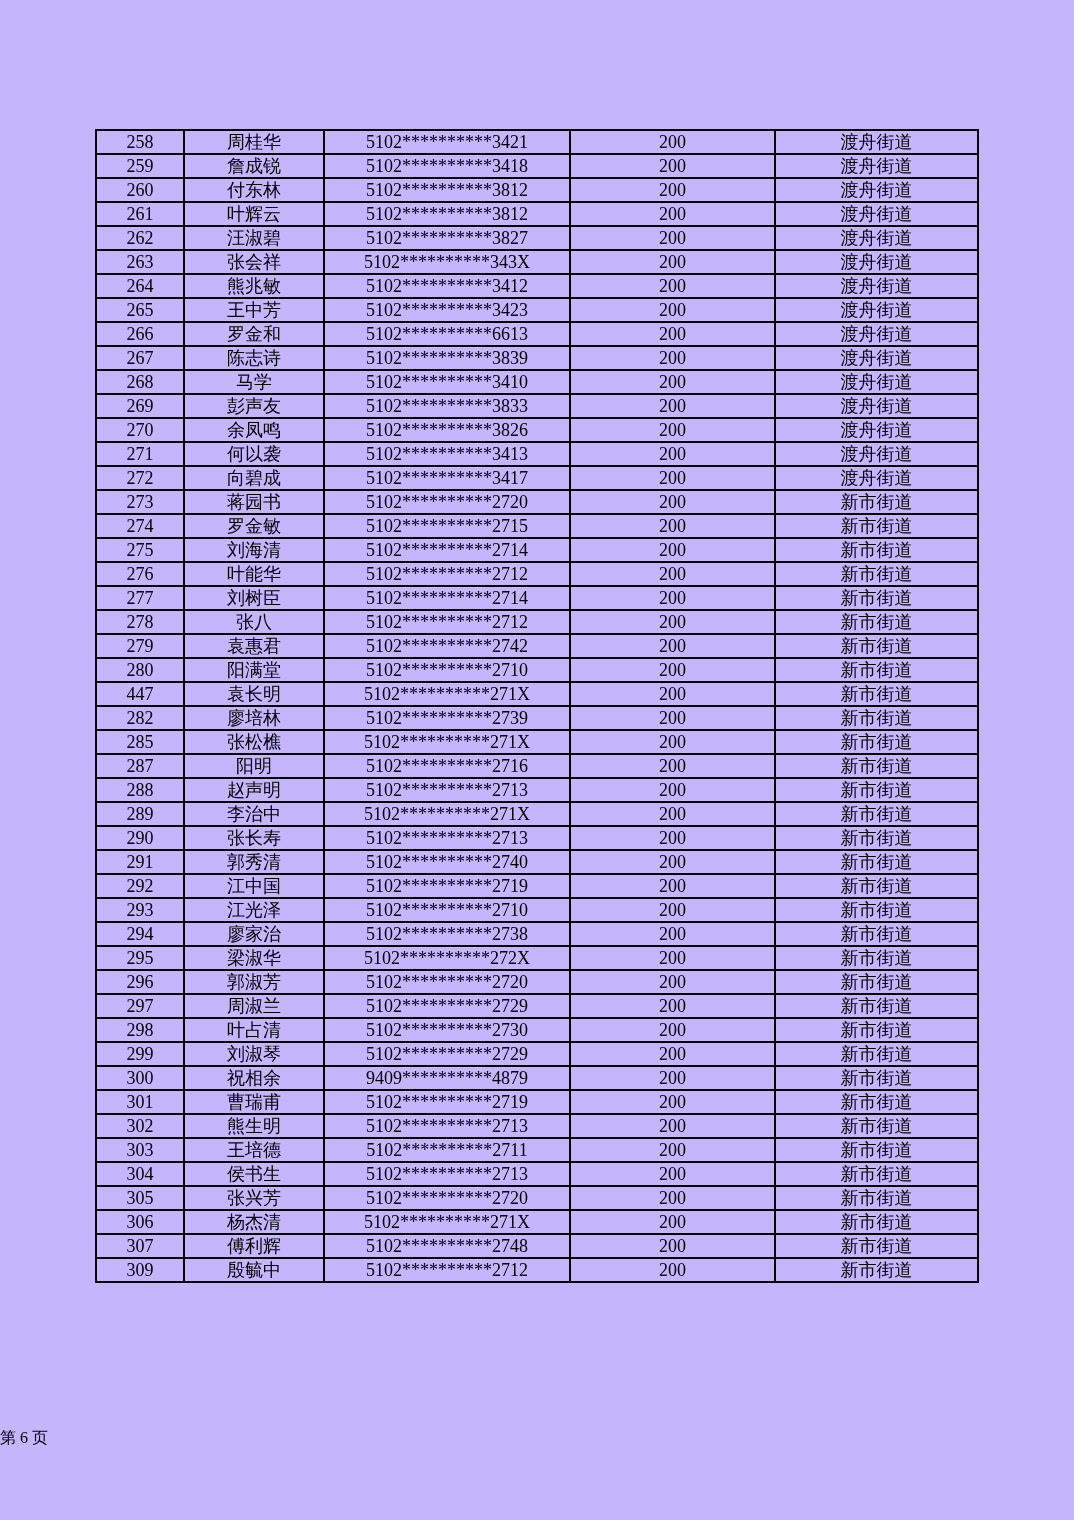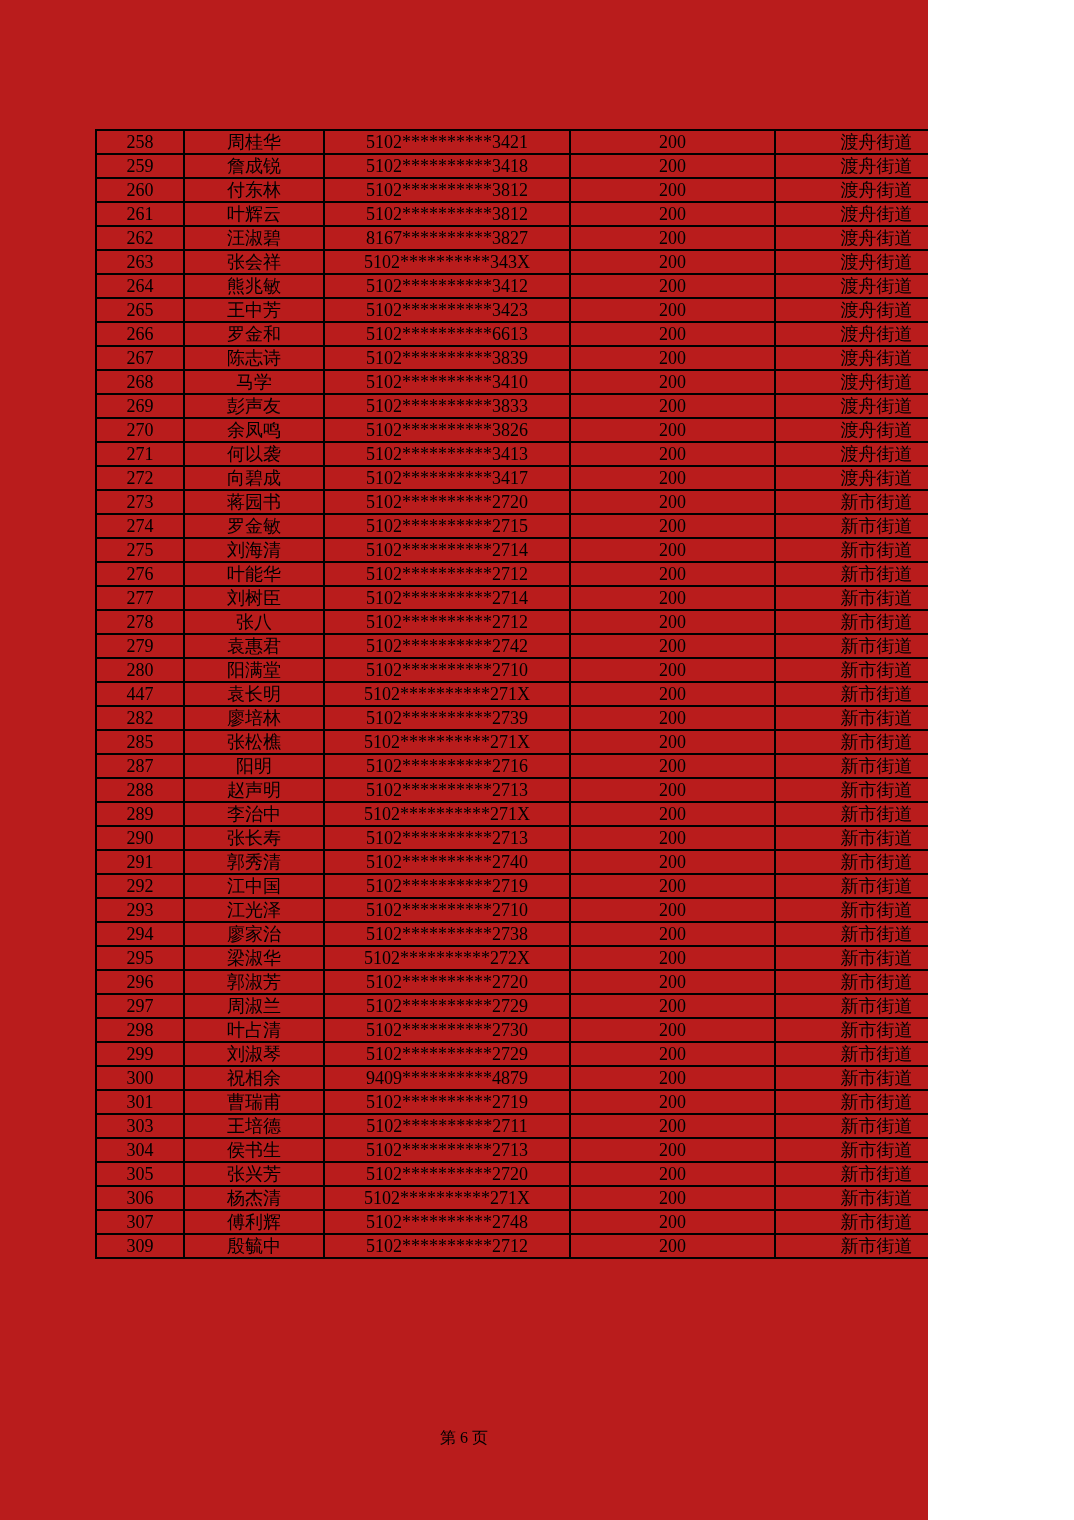--- a/index.html
+++ b/index.html
@@ -2,23 +2,23 @@
 <html><head>
 <meta charset="utf-8">
 <style>
   html, body {
     margin: 0;
     padding: 0;
     background: #ffffff;
   }
   .page {
     position: relative;
-    width: 928px;
+    width: 1074px;
     height: 1520px;
-    background: #b91c1c;
+    background: #c4b5fd;
     font-family: "Liberation Serif", "DejaVu Serif", serif;
     color: #000000;
     overflow: hidden;
   }
   table.roster {
     position: absolute;
     left: 95px;
     top: 129px;
     width: 882px;
     border-collapse: collapse;
@@ -40,21 +40,21 @@
   col.c-seq      { width: 88px;  }
   col.c-name     { width: 140px; }
   col.c-id       { width: 246px; }
   col.c-amount   { width: 205px; }
   col.c-district { width: 203px; }
   .page-footer {
     position: absolute;
     top: 1428px;
     left: 0;
     width: 100%;
-    text-align: center;
+    text-align: left;
     font-size: 16px;
     color: #000000;
     font-family: "Liberation Serif", "DejaVu Serif", serif;
   }
 </style>
 </head>
 <body>
 
 <div class="page">
 
@@ -92,21 +92,21 @@
         <tr>
           <td>261</td>
           <td>叶辉云</td>
           <td>5102**********3812</td>
           <td>200</td>
           <td>渡舟街道</td>
         </tr>
         <tr>
           <td>262</td>
           <td>汪淑碧</td>
-          <td>8167**********3827</td>
+          <td>5102**********3827</td>
           <td>200</td>
           <td>渡舟街道</td>
         </tr>
         <tr>
           <td>263</td>
           <td>张会祥</td>
           <td>5102**********343X</td>
           <td>200</td>
           <td>渡舟街道</td>
         </tr>
@@ -349,20 +349,27 @@
           <td>新市街道</td>
         </tr>
         <tr>
           <td>301</td>
           <td>曹瑞甫</td>
           <td>5102**********2719</td>
           <td>200</td>
           <td>新市街道</td>
         </tr>
         <tr>
+          <td>302</td>
+          <td>熊生明</td>
+          <td>5102**********2713</td>
+          <td>200</td>
+          <td>新市街道</td>
+        </tr>
+        <tr>
           <td>303</td>
           <td>王培德</td>
           <td>5102**********2711</td>
           <td>200</td>
           <td>新市街道</td>
         </tr>
         <tr>
           <td>304</td>
           <td>侯书生</td>
           <td>5102**********2713</td>

